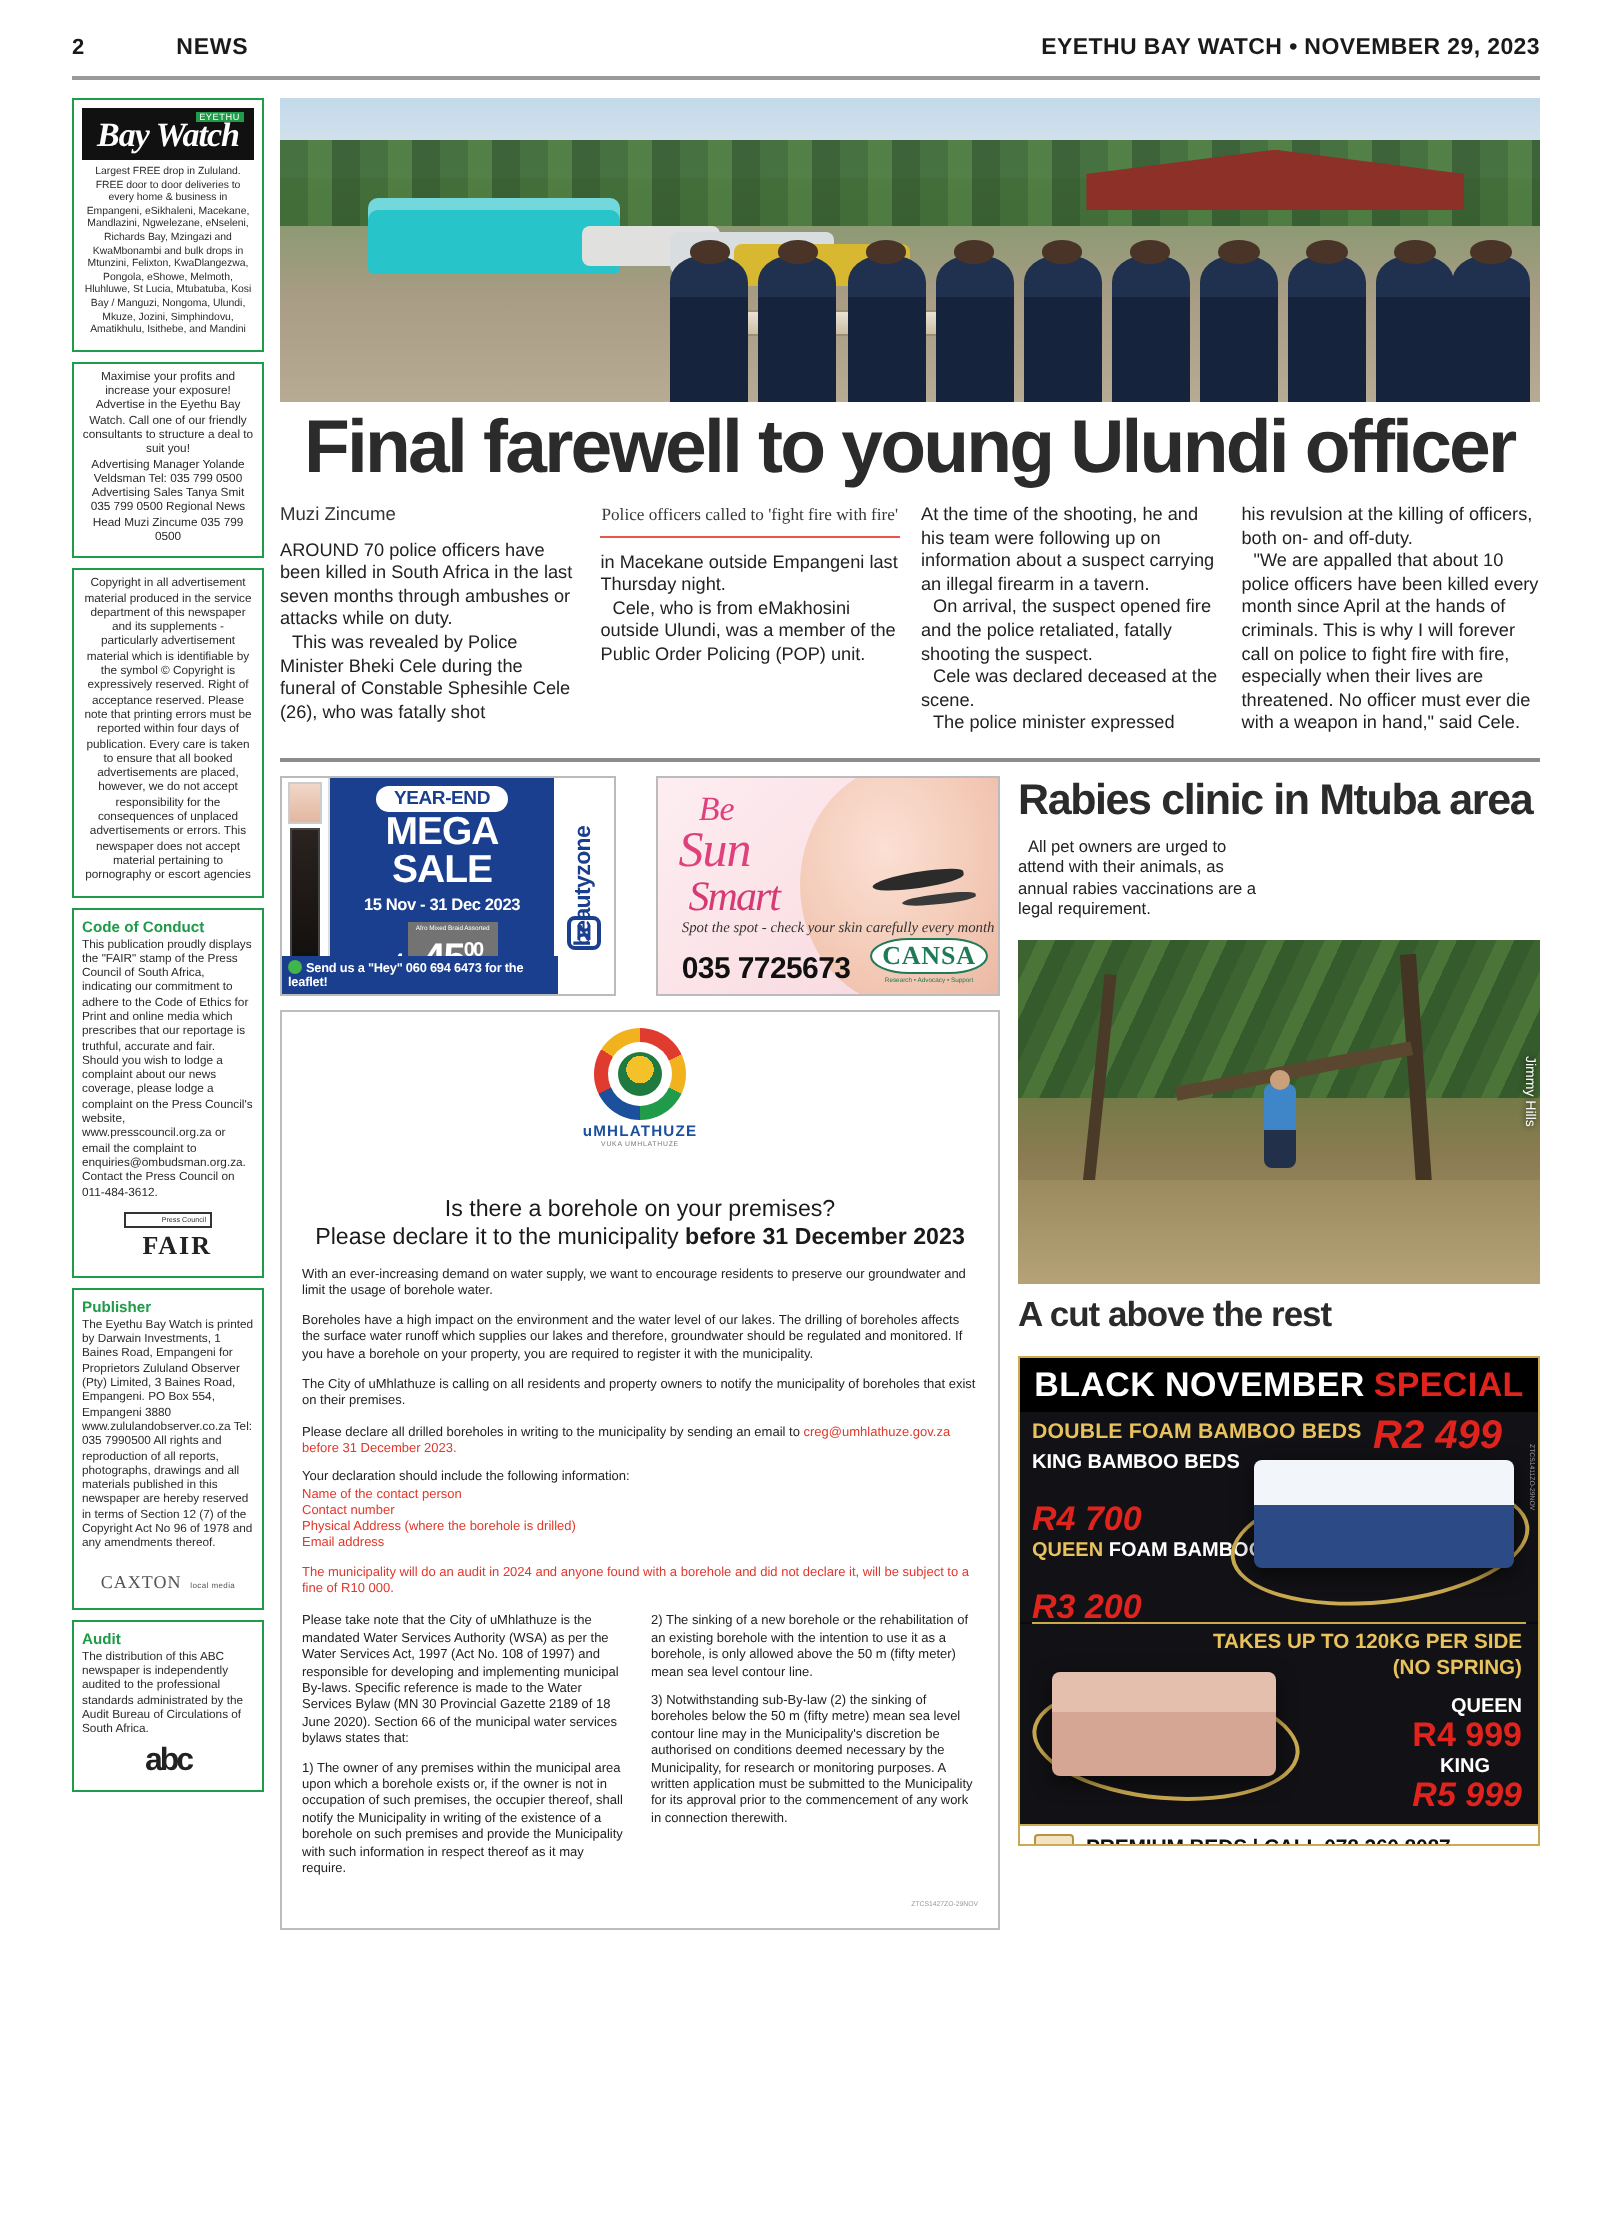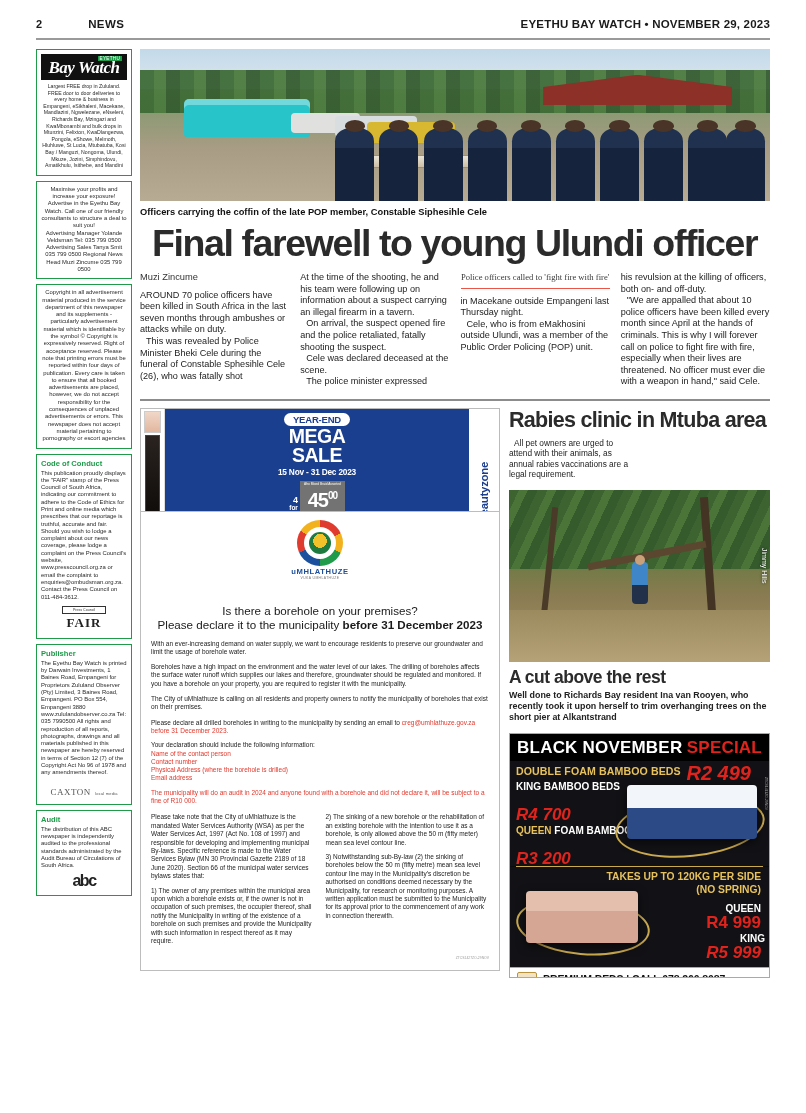--- a/index.html
+++ b/index.html
@@ -55,21 +55,21 @@
   }
   .rail-head {
     font-size: 7.6px; font-weight: bold; color: #1f9b4a;
     margin-bottom: 2px;
   }
   .rail-body {
     font-size: 5.9px; line-height: 7.3px; color: #2a2a2a; text-align: left;
   }
   .rail-body.center { text-align: center; }
   .press-logo {
-    margin: 5px auto 2px auto; width: 44px; text-align: center;
+    margin: 5px auto 2px auto; width: 44px; text-align: right;
   }
   .press-logo .pbox {
     border: 1.2px solid #333; font-size: 3.6px; padding: 1px 2px;
     line-height: 4px; color: #333; margin-bottom: 1px;
   }
   .press-logo .fair {
     font-family: "Liberation Serif", serif;
     font-size: 13px; font-weight: bold; letter-spacing: 1px; color: #222;
   }
   .caxton {
@@ -144,21 +144,21 @@
   }
 
   .sep-rule { height: 1.6px; background: #8c8c8c; margin: 11px 0 7px 0; }
 
   
   .lower { display: flex; gap: 9px; }
   .lower-left { width: 360px; flex: 0 0 360px; }
   .lower-right { flex: 1; }
 
   
-  .ads-row { display: flex; gap: 20px; height: 96px; flex-direction: column; }
+  .ads-row { display: flex; gap: 20px; height: 110px; }
   .ad-beautyzone {
     flex: 0 0 168px; border: 1px solid #bbb; display: flex; position: relative;
     background: #fff; overflow: hidden;
   }
   .bz-prod {
     width: 24px; background: #fff; border-right:1px solid #ddd;
     display:flex; flex-direction:column; align-items:center; padding-top:2px;
   }
   .bz-prod .bz-photo { width:17px; height:22px; background: linear-gradient(#f0d7c8,#e2b79f); border:1px solid #ccc;}
   .bz-prod .bz-hair { width:15px; height:78px; background: linear-gradient(#2a2320,#100d0b); margin-top:2px; border:1px solid #444;}
@@ -371,21 +371,21 @@
     writing-mode: vertical-rl;
   }
   .bed-divider { height:1.5px; background:#caa94f; margin:0 6px; }
   .bed-row2 { position:relative; height:100px; background:#121216; }
   .bed-takes {
     position:absolute; right:8px; top:4px; text-align:right;
     color:#e8c25c; font-size:10.3px; font-weight:bold; line-height:12.5px;
   }
   .bed-q2 { position:absolute; right:8px; top:36px; text-align:right; color:#fff; font-size:10px; font-weight:bold;}
   .bed-r4999 { position:absolute; right:8px; top:46px; color:#e0231c; font-size:17px; font-weight:bold; }
-  .bed-k2 { position:absolute; right:4px; top:66px; text-align:right; color:#fff; font-size:10px; font-weight:bold;}
+  .bed-k2 { position:absolute; right:24px; top:66px; text-align:right; color:#fff; font-size:10px; font-weight:bold;}
   .bed-r5999 { position:absolute; right:8px; top:76px; color:#e0231c; font-size:17px; font-weight:bold; font-style:italic;}
   .bed-img2 {
     position:absolute; left:16px; top:24px; width:112px; height:52px;
     background: linear-gradient(#e4bfae 0 38%, #d4a693 38% 100%);
     border-radius:4px; box-shadow:0 3px 10px rgba(0,0,0,.6);
   }
   .bed-ring2 {
     position:absolute; left:6px; top:30px; width:134px; height:58px;
     border:2px solid #caa94f; border-radius:50%; transform: rotate(5deg);
   }
@@ -475,40 +475,39 @@
         <div class="ph-officer" style="left:38%"></div>
         <div class="ph-officer" style="left:45%"></div>
         <div class="ph-officer" style="left:52%"></div>
         <div class="ph-officer" style="left:59%"></div>
         <div class="ph-officer" style="left:66%"></div>
         <div class="ph-officer" style="left:73%"></div>
         <div class="ph-officer" style="left:80%"></div>
         <div class="ph-officer" style="left:87%"></div>
         <div class="ph-officer" style="left:93%"></div>
       </div>
-      <div class="caption">Officers carrying the coffin of the late POP member, Constable Siphesihle Cele</div>
 
       <div class="headline">Final farewell to young Ulundi officer</div>
 
       <div class="article-cols">
         <div class="art-col">
           <div class="byline">Muzi Zincume</div>
           <p class="first">AROUND 70 police officers have been killed in South Africa in the last seven months through ambushes or attacks while on duty.</p>
           <p>This was revealed by Police Minister Bheki Cele during the funeral of Constable Sphesihle Cele (26), who was fatally shot</p>
         </div>
         <div class="art-col">
+          <div class="pullquote">Police officers called to 'fight fire with fire'</div>
+          <p class="first">in Macekane outside Empangeni last Thursday night.</p>
+          <p>Cele, who is from eMakhosini outside Ulundi, was a member of the Public Order Policing (POP) unit.</p>
+        </div>
+        <div class="art-col">
           <p class="first">At the time of the shooting, he and his team were following up on information about a suspect carrying an illegal firearm in a tavern.</p>
           <p>On arrival, the suspect opened fire and the police retaliated, fatally shooting the suspect.</p>
           <p>Cele was declared deceased at the scene.</p>
           <p>The police minister expressed</p>
-        </div>
-        <div class="art-col">
-          <div class="pullquote">Police officers called to 'fight fire with fire'</div>
-          <p class="first">in Macekane outside Empangeni last Thursday night.</p>
-          <p>Cele, who is from eMakhosini outside Ulundi, was a member of the Public Order Policing (POP) unit.</p>
         </div>
         <div class="art-col">
           <p class="first">his revulsion at the killing of officers, both on- and off-duty.</p>
           <p>"We are appalled that about 10 police officers have been killed every month since April at the hands of criminals. This is why I will forever call on police to fight fire with fire, especially when their lives are threatened. No officer must ever die with a weapon in hand," said Cele.</p>
         </div>
       </div>
 
       <div class="sep-rule"></div>
 
       <div class="lower">
@@ -616,21 +615,20 @@
           <div class="photo-cut">
             <div class="pc-canopy"></div>
             <div class="pc-trunk"></div>
             <div class="pc-trunk2"></div>
             <div class="pc-branch"></div>
             <div class="pc-ground"></div>
             <div class="pc-person"></div>
             <div class="pc-credit">Jimmy Hills</div>
           </div>
           <div class="cut-title">A cut above the rest</div>
-          <div class="cut-body">Well done to Richards Bay resident Ina van Rooyen, who recently took it upon herself to trim overhanging trees on the short pier at Alkantstrand</div>
 
           <div class="bed-ad">
             <div class="bed-head">
               <span class="bh1">BLACK NOVEMBER</span>
               <span class="bh2">SPECIAL</span>
             </div>
             <div class="bed-row1">
               <div class="bed-dfb">DOUBLE FOAM BAMBOO BEDS</div>
               <div class="bed-r2499">R2 499</div>
               <div class="bed-king">KING BAMBOO BEDS</div>

